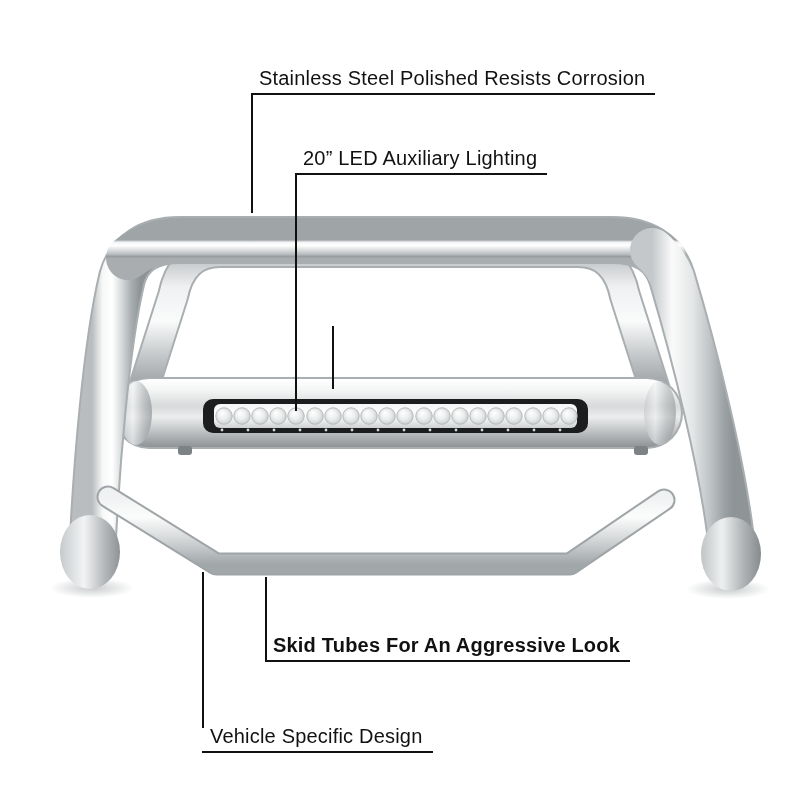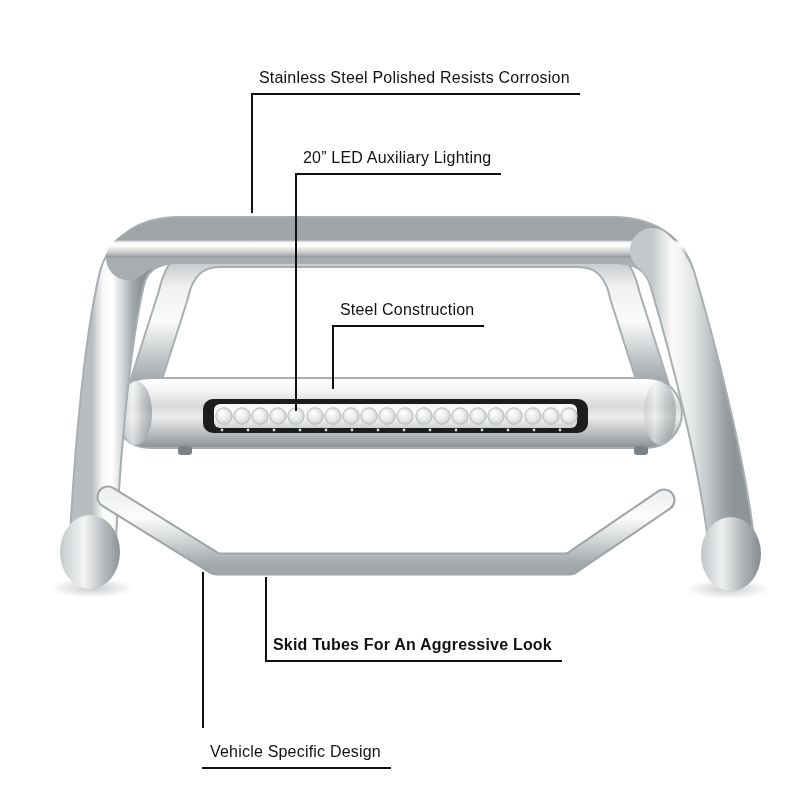--- a/index.html
+++ b/index.html
@@ -3,39 +3,39 @@
 <meta charset="utf-8">
 <style>
   html,body{margin:0;padding:0;background:#fff;}
   .stage{
     position:relative;width:793px;height:800px;background:#fff;overflow:hidden;
     font-family:"Liberation Sans",sans-serif;
   }
   .artwork{position:absolute;left:0;top:0;}
   .callout-label{
     position:absolute;
-    font-size:16px;
+    font-size:20px;
     line-height:24px;
     color:#111;
     border-bottom:2px solid #111;
     padding:0 10px 3px 8px;
     white-space:nowrap;
     letter-spacing:.2px;
   }
   .callout-line{
     position:absolute;
     width:2px;
     background:#111;
   }
   
   #lbl-corrosion{left:251px;top:66px;}
   #lbl-led{left:295px;top:146px;text-align:center;}
   #lbl-steel{left:332px;top:298px;}
   #lbl-skid{left:265px;top:633px;font-weight:bold;}
-  #lbl-design{left:202px;top:740px;}
+  #lbl-design{left:202px;top:724px;}
   
   #line-corrosion{left:251px;top:94px;height:119px;}
   #line-led{left:295px;top:174px;height:237px;}
   #line-steel{left:332px;top:326px;height:63px;}
   #line-skid{left:265px;top:577px;height:84px;}
   #line-design{left:202px;top:572px;height:156px;}
 </style>
 </head>
 <body>
 
@@ -197,17 +197,16 @@
   </svg>
 
   <div class="callout-line" id="line-corrosion"></div>
   <div class="callout-line" id="line-led"></div>
   <div class="callout-line" id="line-steel"></div>
   <div class="callout-line" id="line-skid"></div>
   <div class="callout-line" id="line-design"></div>
 
   <div class="callout-label" id="lbl-corrosion">Stainless Steel Polished Resists Corrosion</div>
   <div class="callout-label" id="lbl-led">20” LED Auxiliary Lighting</div>
-  <div class="callout-label" id="lbl-steel">Steel Construction</div>
   <div class="callout-label" id="lbl-skid">Skid Tubes For An Aggressive Look</div>
   <div class="callout-label" id="lbl-design">Vehicle Specific Design</div>
 
 </div>
 
 </body></html>

